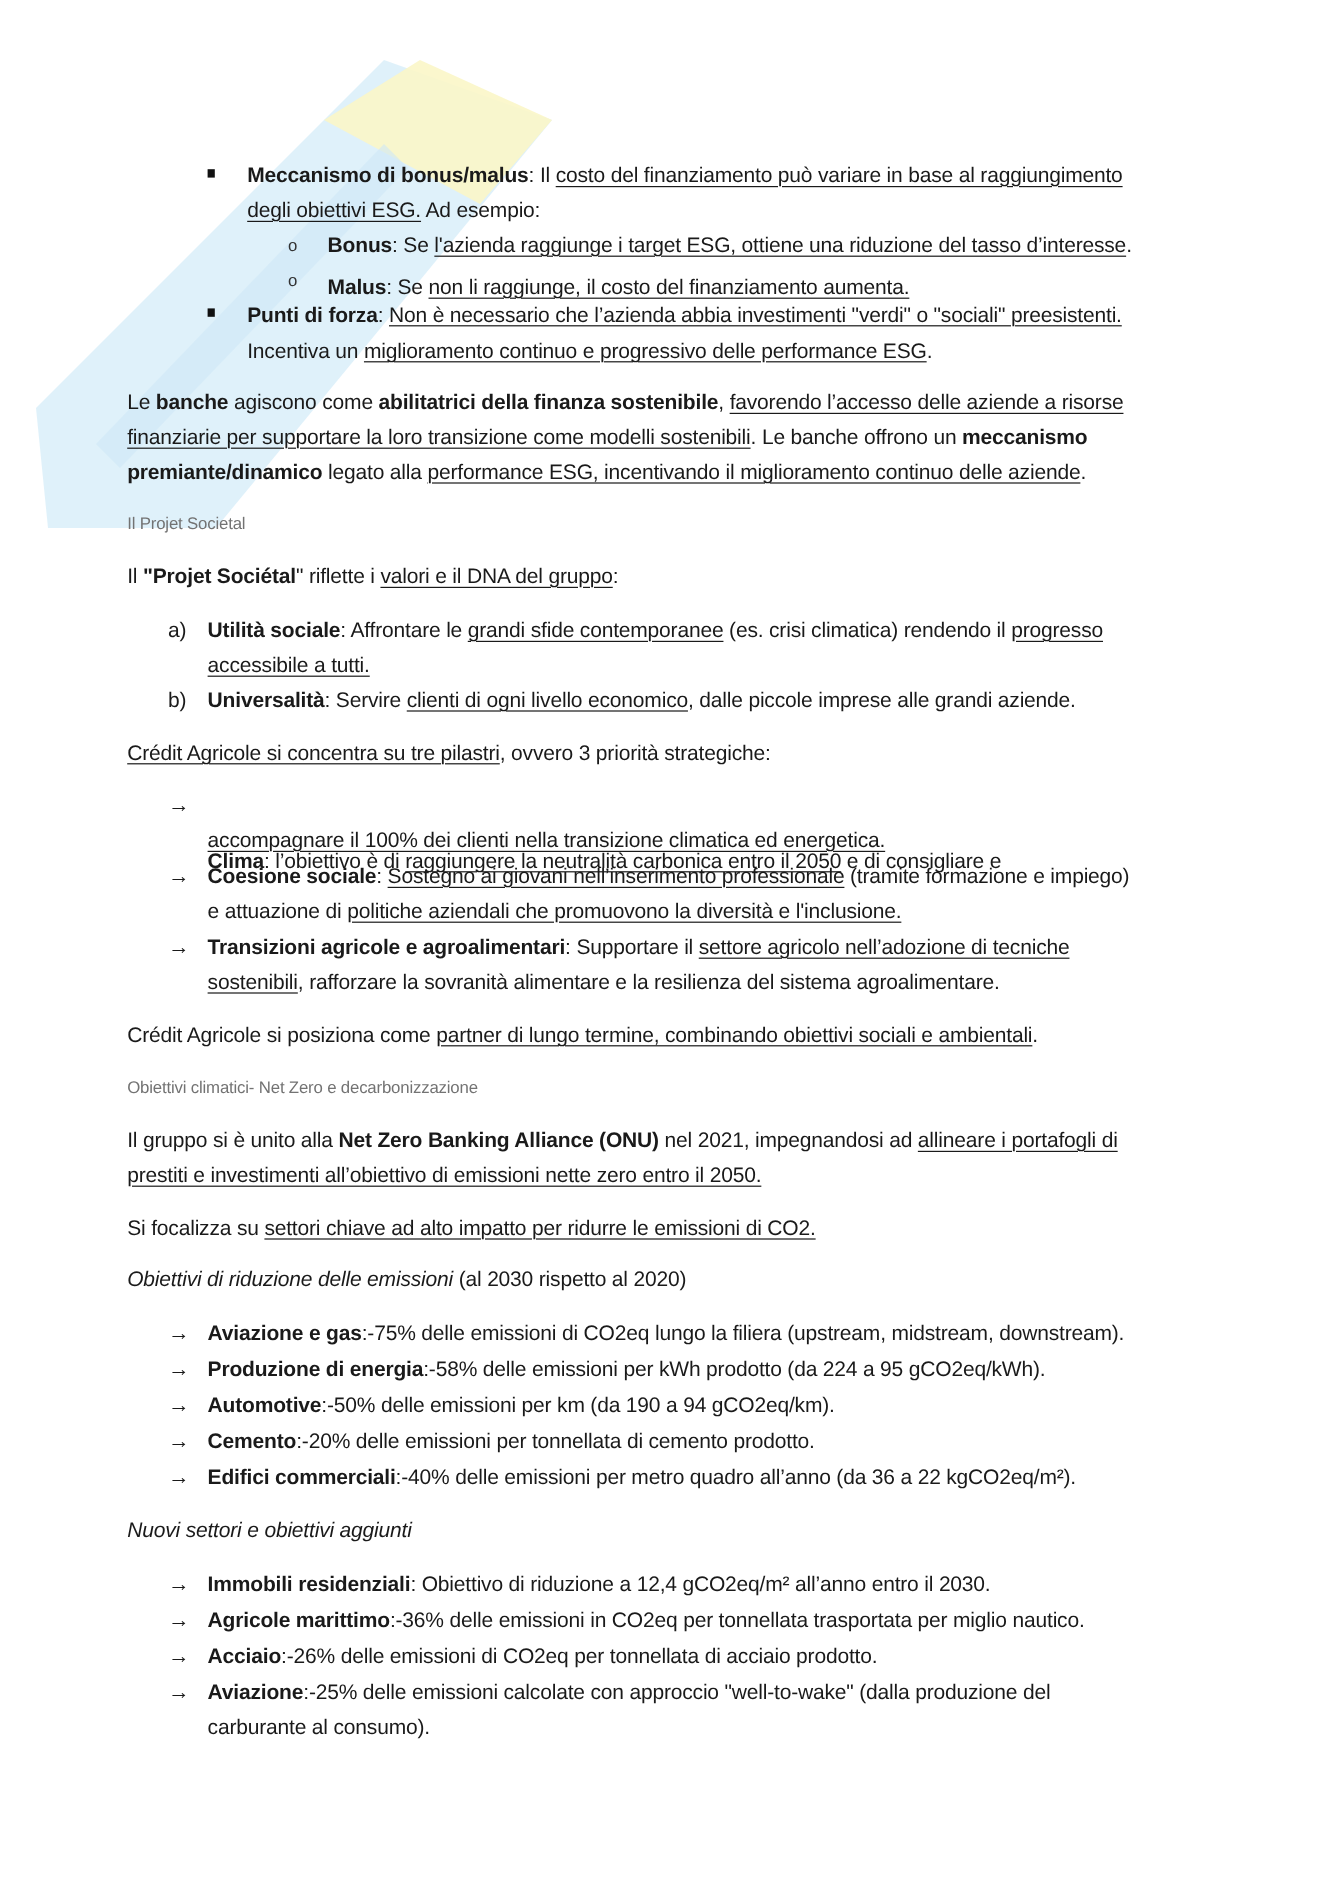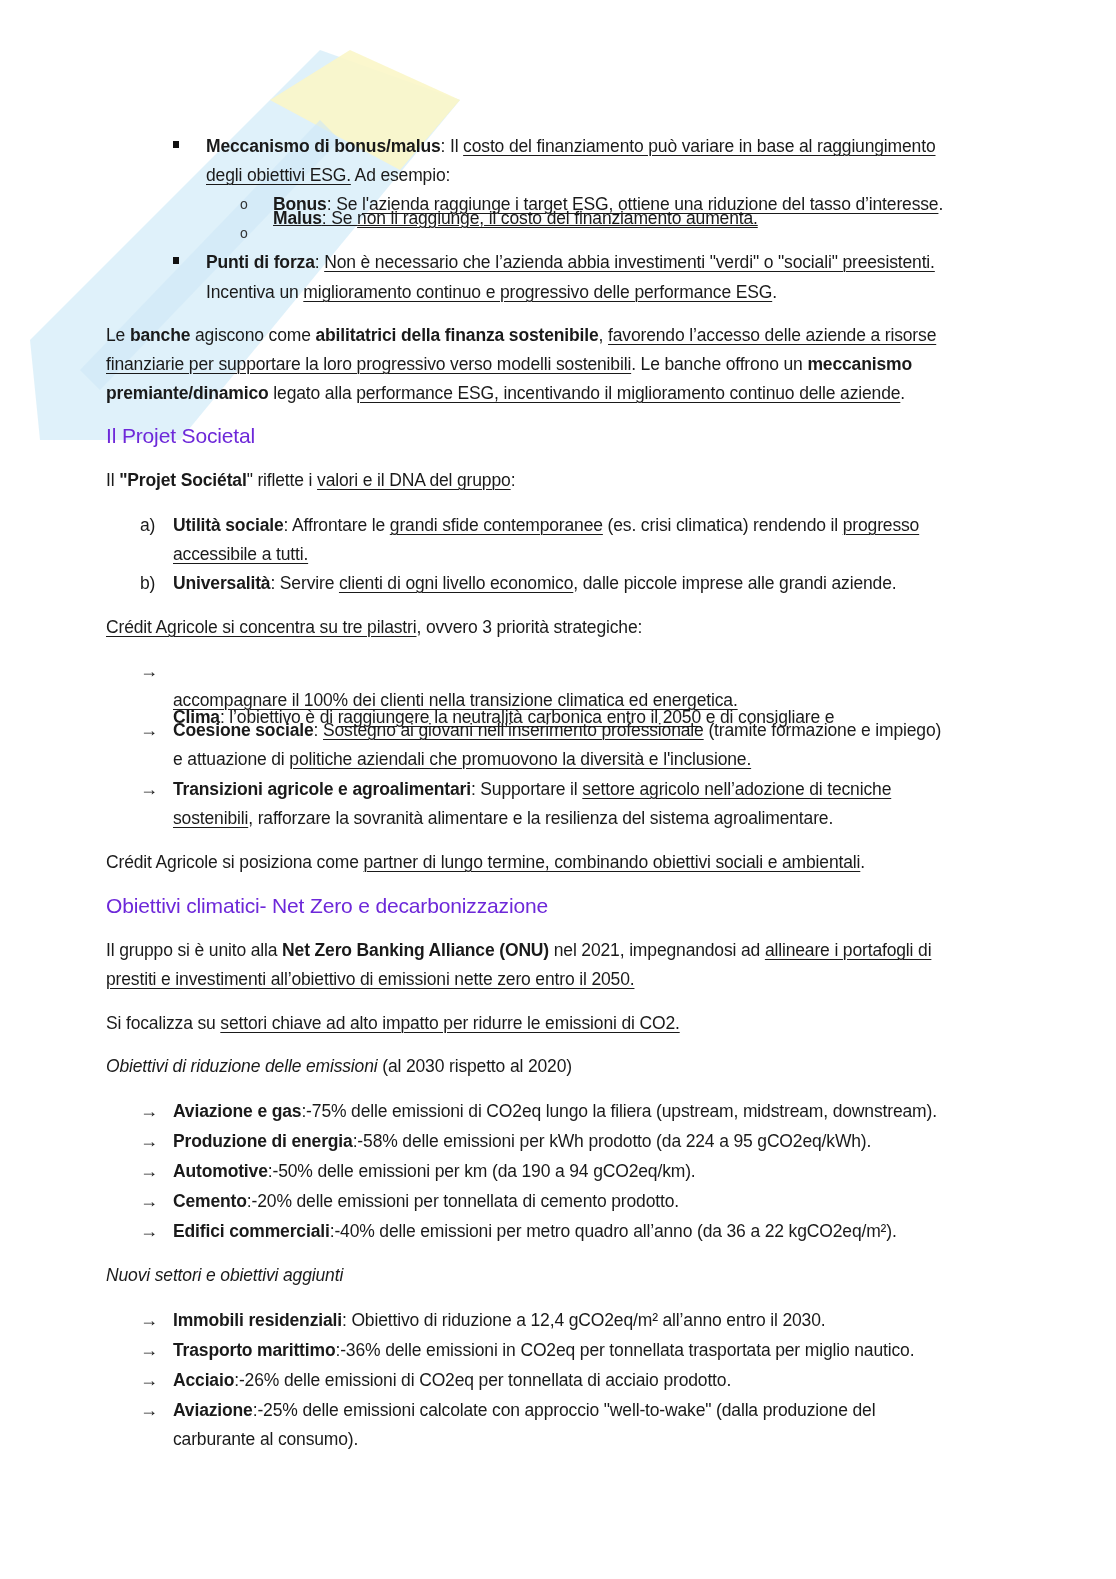--- a/index.html
+++ b/index.html
@@ -6,21 +6,21 @@
     body {
       width: 1116px; height: 1579px; position: relative; overflow: hidden;
       font-family: "Liberation Sans", sans-serif;
       color: #1a1a1a;
     }
     .watermark { position: absolute; left: 20px; top: 40px; width: 470px; height: 420px; pointer-events: none; }
     .page { position: absolute; left: 0; top: 0; width: 1116px; }
     .t { position: absolute; font-size: 17.5px; line-height: 22px; white-space: nowrap; letter-spacing: -0.15px; }
     .u { text-decoration: underline; text-underline-offset: 3px; text-decoration-thickness: 1px; }
     b { font-weight: bold; }
-    .heading { color: #6d28d9; font-size: 21px; }
+    .heading { color: #737373; font-size: 14px; }
     .sq { width: 6px; height: 7px; background: #111; position: absolute; }
     .circ { font-size: 14px; color: #333; }
     .arrow { font-size: 18px; }
     i { font-style: italic; }
   </style>
 </head>
 <body>
 
 <svg class="watermark" viewBox="0 0 470 420">
   <polygon points="10,300 300,10 440,60 160,400 20,400" fill="#d9eef9" opacity="0.85"></polygon>
@@ -36,37 +36,37 @@
   </div>
   <div class="t" style="left:206px;top:164px;text-align:right;">
     <span class="u">degli obiettivi ESG.</span><span> Ad esempio:</span>
   </div>
 
   <span class="t circ" style="left:240px;top:193px;">o</span>
   <div class="t" style="left:273px;top:193px;">
     <b>Bonus</b><span>: Se </span><span class="u">l'azienda raggiunge i target ESG, ottiene una riduzione del tasso d’interesse</span><span>.</span>
   </div>
   <span class="t circ" style="left:240px;top:222px;">o</span>
-  <div class="t" style="left:273px;top:207px;text-decoration:underline;">
+  <div class="t" style="left:273px;top:228px;">
     <b>Malus</b><span>: Se </span><span class="u">non li raggiunge, il costo del finanziamento aumenta.</span>
   </div>
 
   <span class="sq" style="left:173px;top:257px;"></span>
   <div class="t" style="left:206px;top:251px;">
     <b>Punti di forza</b><span>: </span><span class="u">Non è necessario che l’azienda abbia investimenti "verdi" o "sociali" preesistenti.</span>
   </div>
   <div class="t" style="left:206px;top:281px;">
     <span>Incentiva un </span><span class="u">miglioramento continuo e progressivo delle performance ESG</span><span>.</span>
   </div>
 
   <div class="t" style="left:106px;top:324px;">
     <span>Le </span><b>banche</b><span> agiscono come </span><b>abilitatrici della finanza sostenibile</b><span>, </span><span class="u">favorendo l’accesso delle aziende a risorse</span>
   </div>
   <div class="t" style="left:106px;top:353px;">
-    <span class="u">finanziarie per supportare la loro progressivo verso modelli sostenibili</span><span>. Le banche offrono un </span><b>meccanismo</b>
+    <span class="u">finanziarie per supportare la loro transizione come modelli sostenibili</span><span>. Le banche offrono un </span><b>meccanismo</b>
   </div>
   <div class="t" style="left:106px;top:382px;">
     <b>premiante/dinamico</b><span> legato alla </span><span class="u">performance ESG, incentivando il miglioramento continuo delle aziende</span><span>.</span>
   </div>
 
   <div class="t heading" style="left:106px;top:425px;">Il Projet Societal</div>
 
   <div class="t" style="left:106px;top:469px;">
     <span>Il </span><b>"Projet Sociétal</b><span>" riflette i </span><span class="u">valori e il DNA del gruppo</span><span>:</span>
   </div>
@@ -143,20 +143,20 @@
   <span class="t arrow" style="left:140px;top:1220px;">→</span>
   <div class="t" style="left:173px;top:1220px;"><b>Edifici commerciali</b><span>:-40% delle emissioni per metro quadro all’anno (da 36 a 22 kgCO2eq/m²).</span></div>
 
   <div class="t" style="left:106px;top:1264px;">
     <i>Nuovi settori e obiettivi aggiunti</i>
   </div>
 
   <span class="t arrow" style="left:140px;top:1309px;">→</span>
   <div class="t" style="left:173px;top:1309px;"><b>Immobili residenziali</b><span>: Obiettivo di riduzione a 12,4 gCO2eq/m² all’anno entro il 2030.</span></div>
   <span class="t arrow" style="left:140px;top:1339px;">→</span>
-  <div class="t" style="left:173px;top:1339px;"><b>Trasporto marittimo</b><span>:-36% delle emissioni in CO2eq per tonnellata trasportata per miglio nautico.</span></div>
+  <div class="t" style="left:173px;top:1339px;"><b>Agricole marittimo</b><span>:-36% delle emissioni in CO2eq per tonnellata trasportata per miglio nautico.</span></div>
   <span class="t arrow" style="left:140px;top:1369px;">→</span>
   <div class="t" style="left:173px;top:1369px;"><b>Acciaio</b><span>:-26% delle emissioni di CO2eq per tonnellata di acciaio prodotto.</span></div>
   <span class="t arrow" style="left:140px;top:1399px;">→</span>
   <div class="t" style="left:173px;top:1399px;"><b>Aviazione</b><span>:-25% delle emissioni calcolate con approccio "well-to-wake" (dalla produzione del</span></div>
   <div class="t" style="left:173px;top:1428px;">carburante al consumo).</div>
 
 </div>
 
 </body></html>

